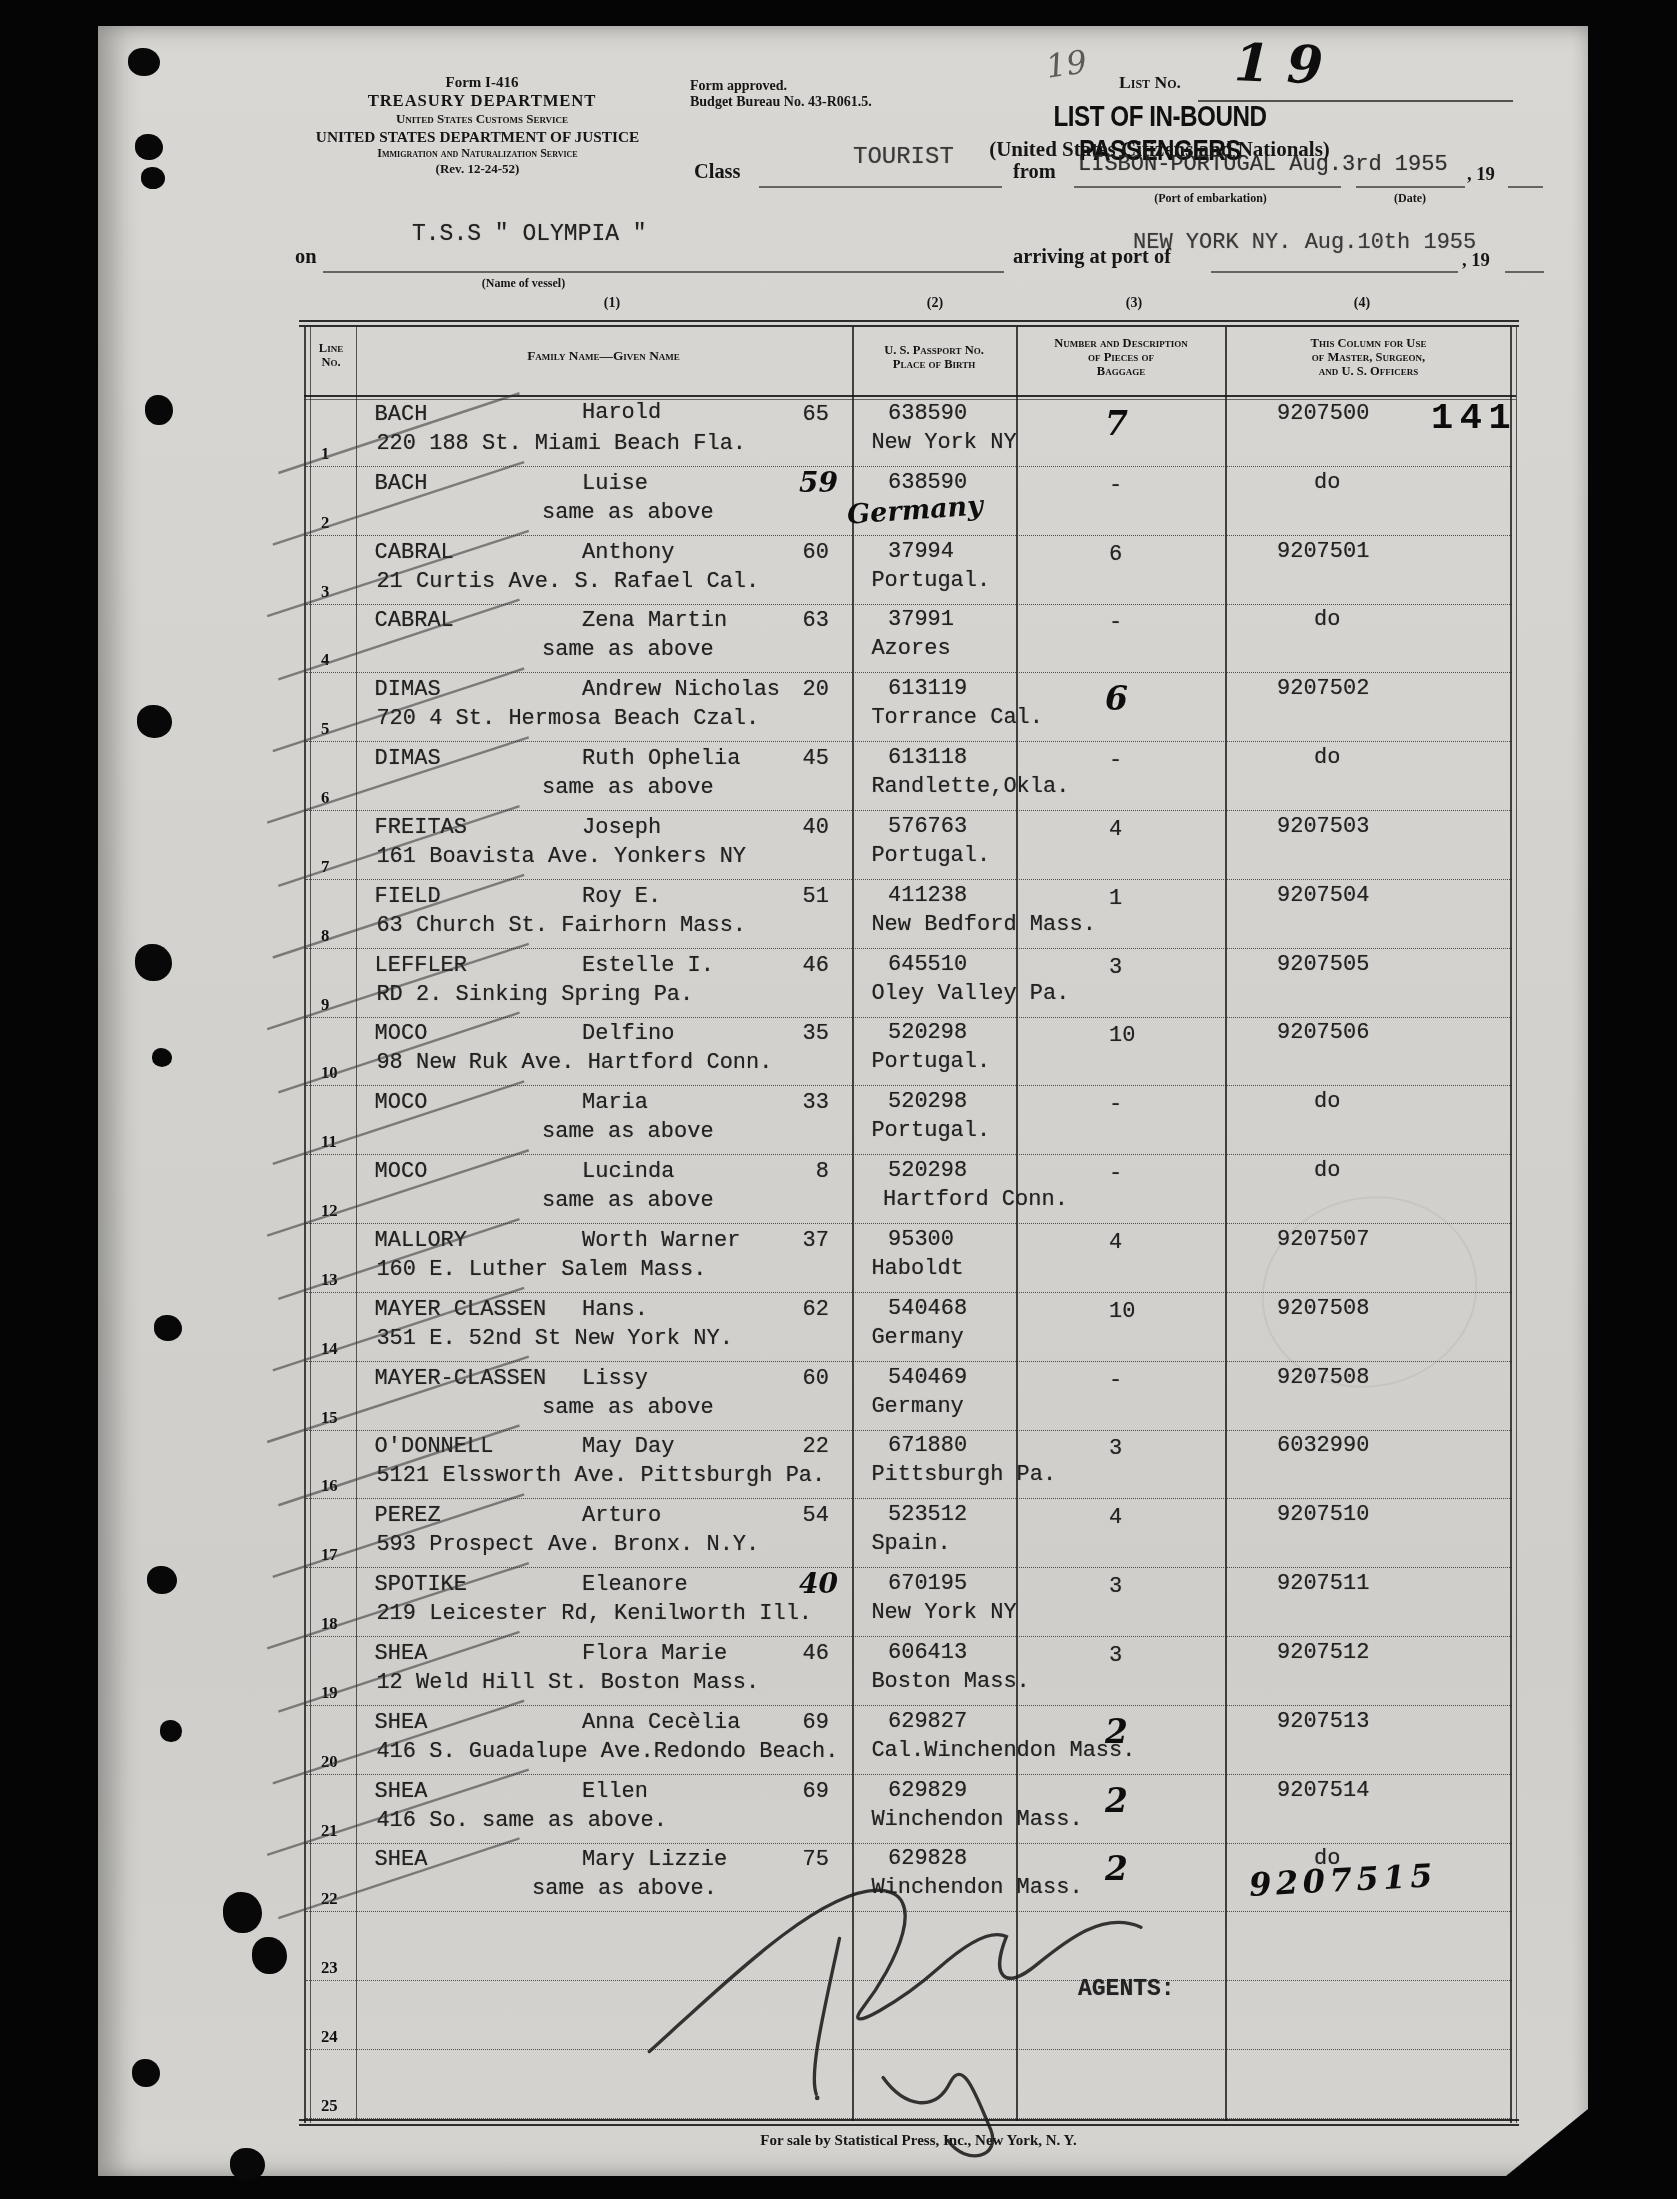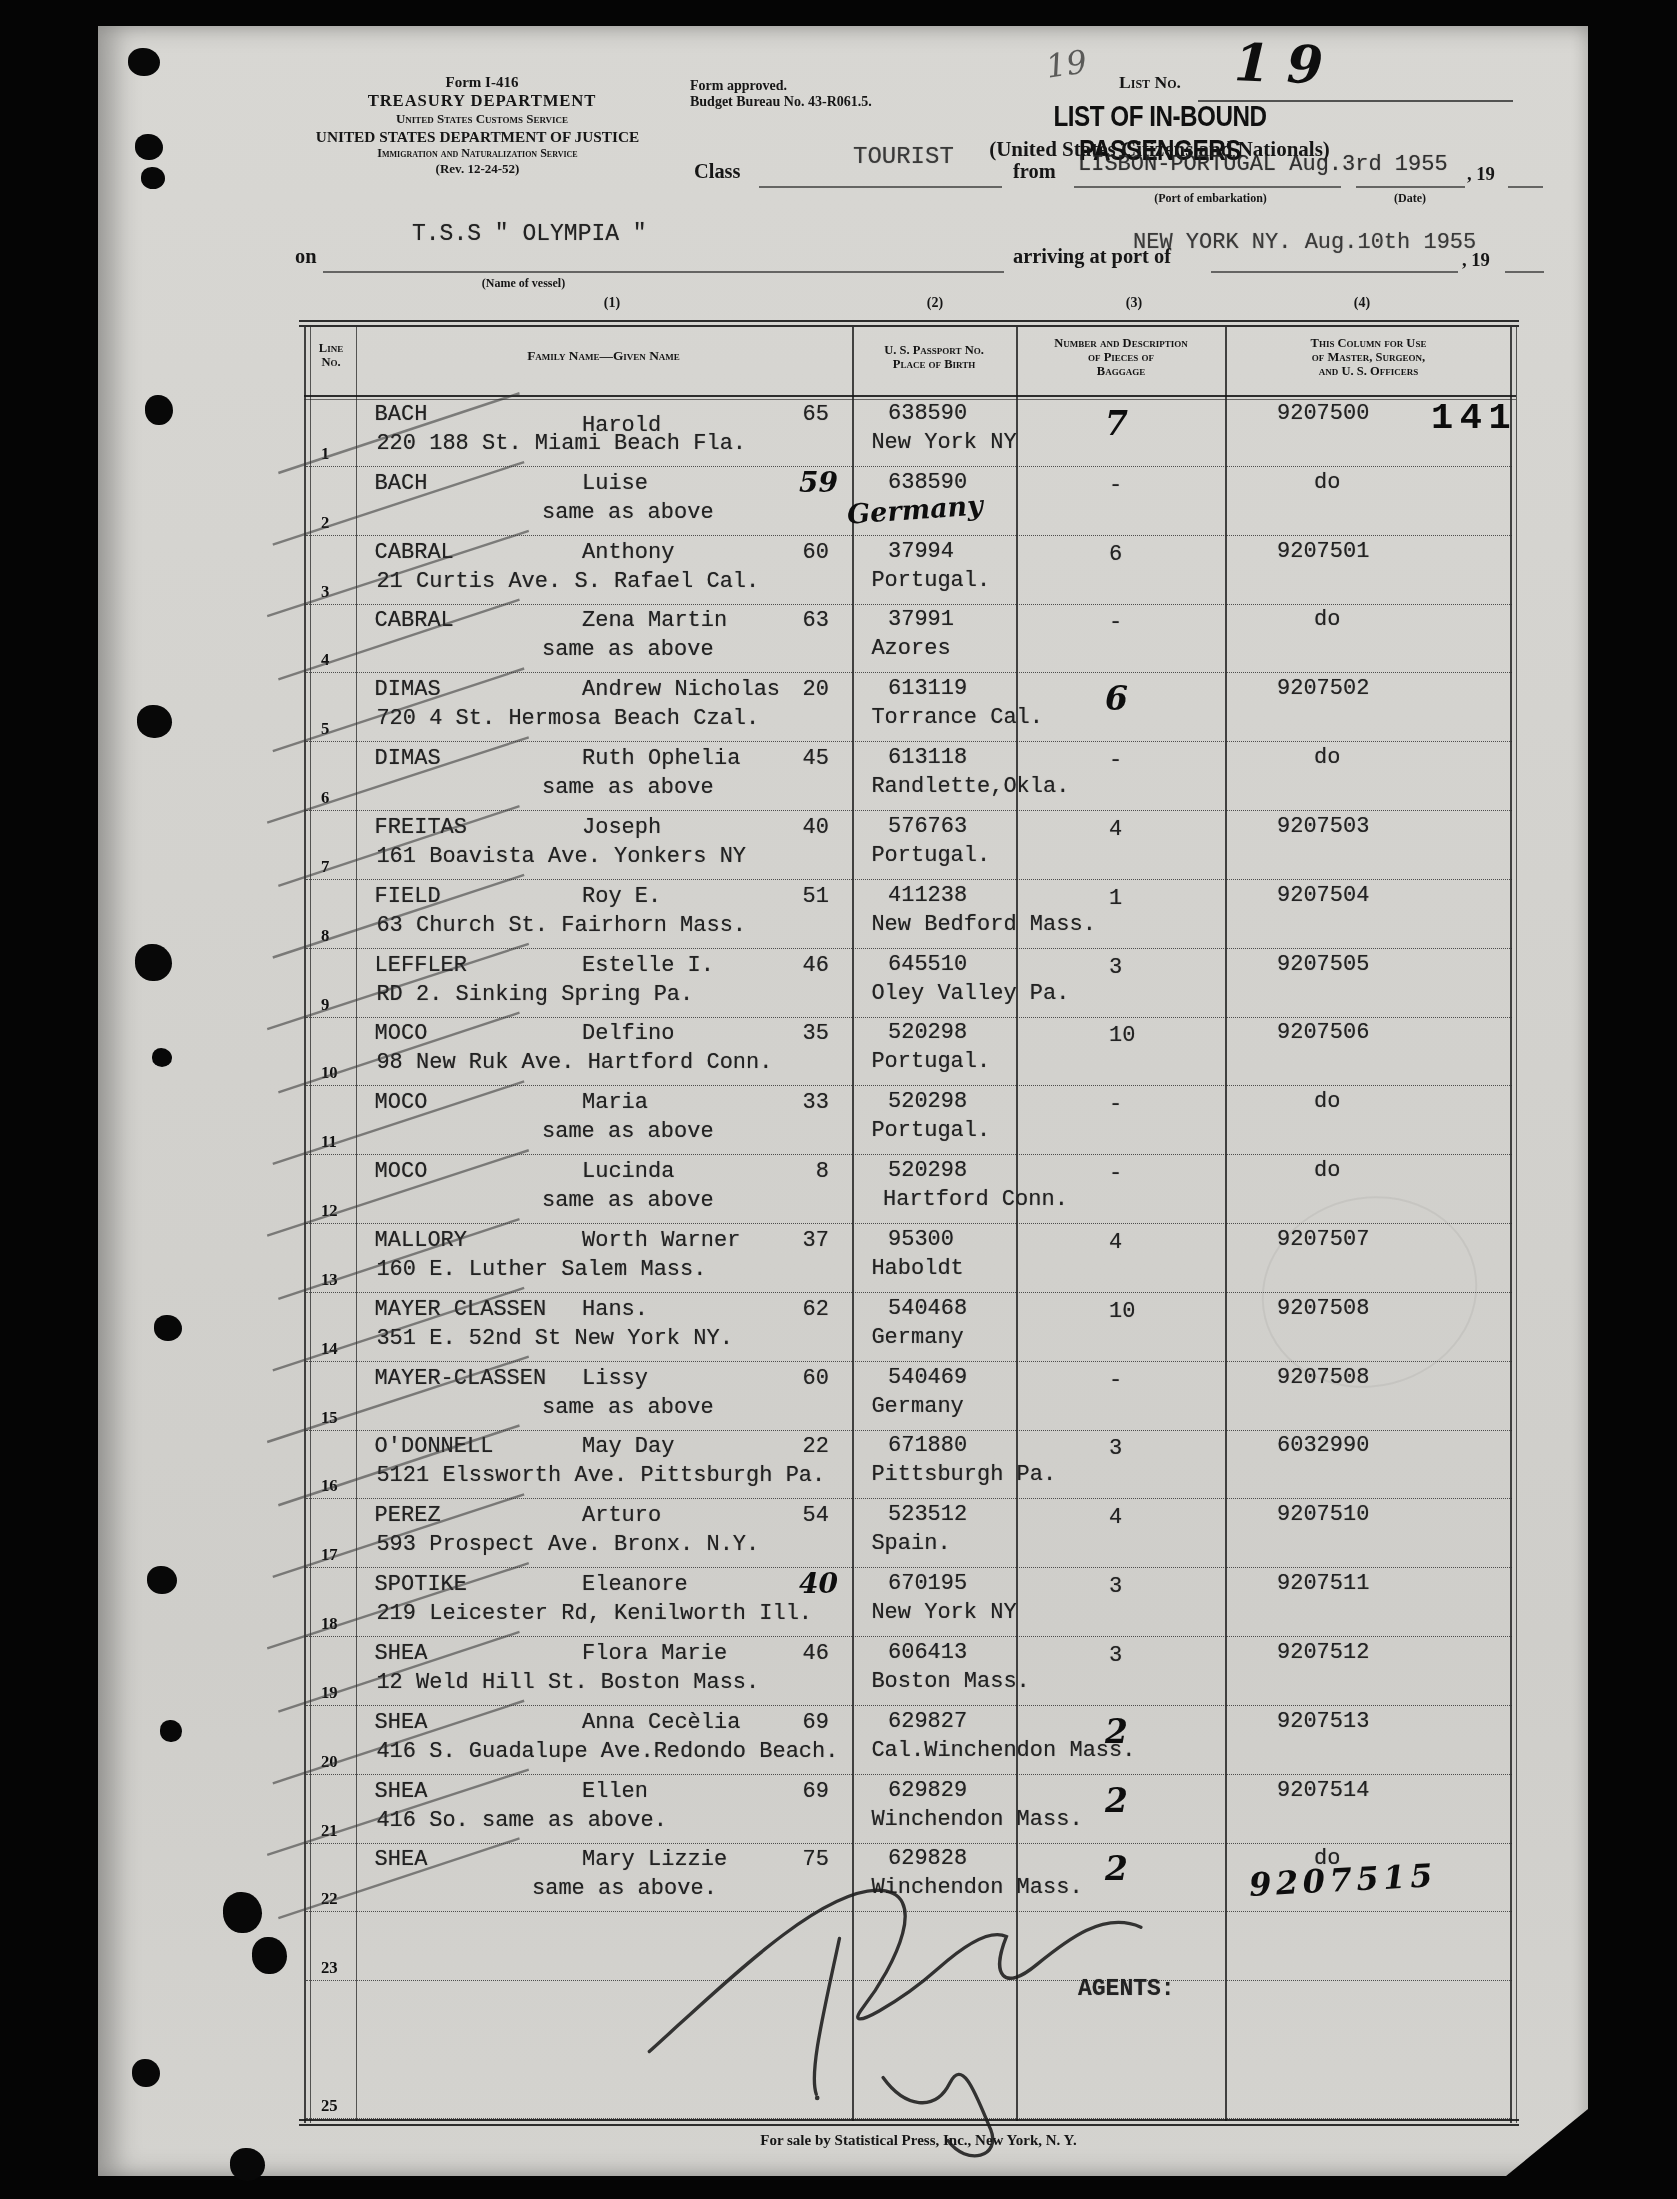--- a/index.html
+++ b/index.html
@@ -153,21 +153,21 @@
     <div>This Column for Use</div>
       <div>of Master, Surgeon,</div>
       <div>and U. S. Officers</div>
   </div>
 
   <div id="rows">
       <div class="row" style="top: 0px;">
         <span class="rno" style="position: absolute;">1</span>
         <div class="cell c-name">
           <span class="t" style="position: absolute; left: 18.6px; top: 4.6px;">BACH</span>
-          <span class="t" style="position: absolute; left: 226px; top: 16px;">Harold</span>
+          <span class="t" style="position: absolute; left: 226px; top: 3px;">Harold</span>
           <span class="t" style="position: absolute; right: 22px; top: 4.6px;">65</span>
           <span class="t" style="position: absolute; left: 20.4px; top: 34px;">220 188 St. Miami Beach  Fla.</span>
         </div>
         <div class="cell c-pass">
           <span class="t" style="position: absolute; left: 37px; top: 3.7px;">638590</span>
           <span class="t" style="position: absolute; left: 20.4px; top: 33px;">New York NY</span>
         </div>
         <div class="cell c-bag">
           <span class="hand" style="position: absolute; left: 89px; top: 7.4px; font-size: 33px;">7</span>
         </div>
@@ -570,20 +570,23 @@
         <div class="cell c-bag">
           <span class="hand" style="position: absolute; left: 89px; top: 7.4px; font-size: 33px;">2</span>
         </div>
         <div class="cell c-col4">
           <span class="t" style="position: absolute; left: 89px; top: 3.7px;">do</span>
           <span class="hand" style="position: absolute; left: 24px; top: 18.6px; font-size: 32px; letter-spacing: 4.6px; transform: rotate(-3deg);">9207515</span>
         </div>
       </div>
       <div class="row" style="top: 1514px;">
         <span class="rno" style="position: absolute;">23</span>
+      </div>
+      <div class="row" style="top: 1583px;">
+        <span class="rno" style="position: absolute;">24</span>
       </div>
       <div class="row" style="top: 1652px;">
         <span class="rno" style="position: absolute;">25</span>
       </div>
     </div>
 
   <div class="abs stamp141" style="left:1431px;top:397px;">141</div>
 
   <div class="abs t b" style="left:1078px;top:1976px;font-size:23px;">AGENTS:</div>
 

